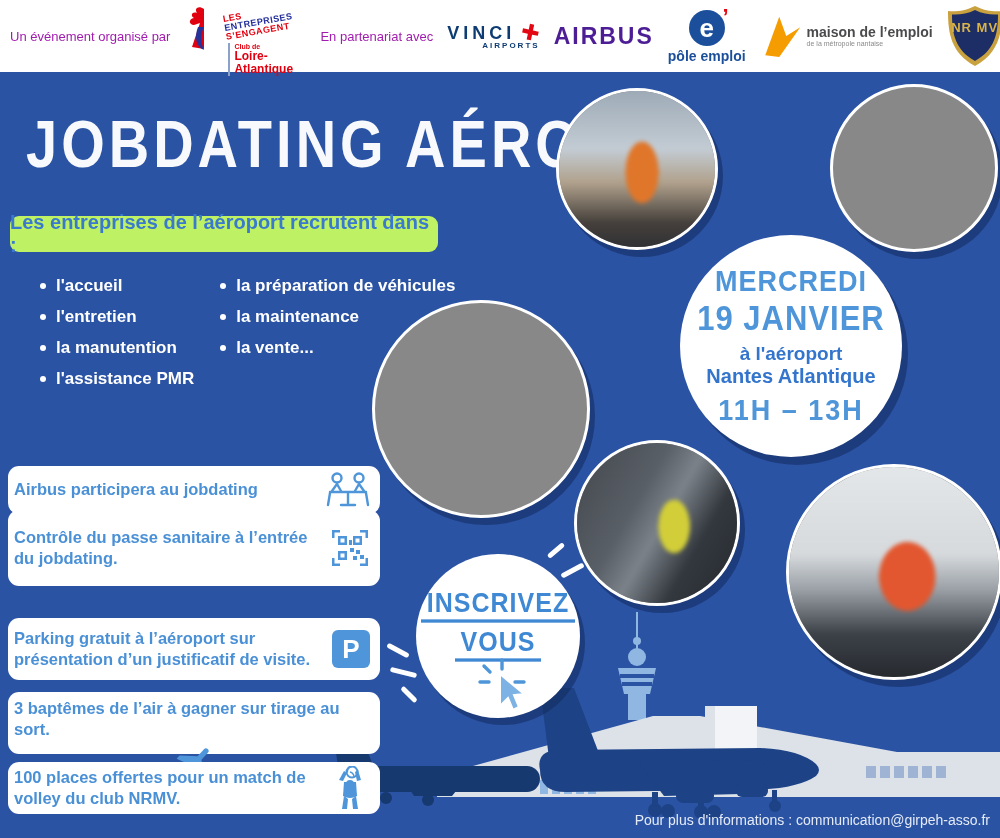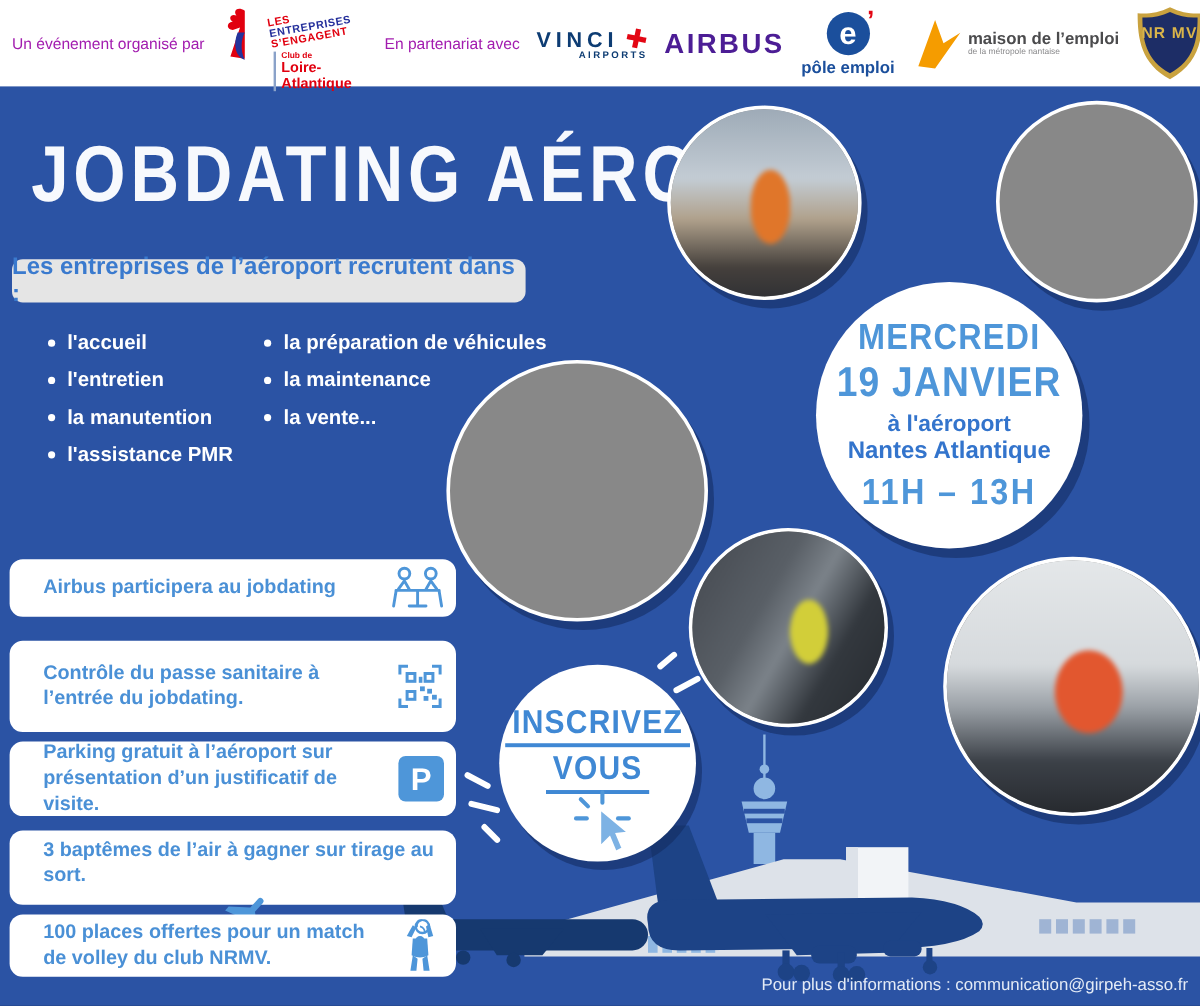--- a/index.html
+++ b/index.html
@@ -29,21 +29,21 @@
   .pole-name{font-size:14px;font-weight:700;color:#1b4f9c;margin-top:3px;}
   .maison{display:flex;align-items:center;gap:5px;flex:0 0 auto;}
   .maison-textblock{line-height:1.05;}
   .maison-name{font-size:14px;font-weight:700;color:#4b4b4d;}
   .maison-sub{font-size:7px;color:#8a8a8c;}
   .nrmv{flex:0 0 auto;position:relative;width:56px;height:62px;}
   .nrmv-label{position:absolute;left:0;top:16px;width:56px;text-align:center;color:#d9b44a;font-weight:800;font-size:13px;line-height:1;letter-spacing:1px;}
 
   
   .title{position:absolute;left:26px;top:106px;width:530px;color:#f7f9fd;font-size:56px;font-weight:800;letter-spacing:4px;transform:scaleY(1.18);transform-origin:top left;white-space:nowrap;}
-  .intro-box{position:absolute;left:10px;top:216px;width:428px;height:36px;background:#e5e5e5;border-radius:9px;display:flex;align-items:center;justify-content:center;}
+  .intro-box{position:absolute;left:10px;top:216px;width:428px;height:36px;background:#bef264;border-radius:9px;display:flex;align-items:center;justify-content:center;}
   .intro-box span{font-size:20px;font-weight:800;color:#3a7ace;}
   .jobs{position:absolute;left:40px;top:276px;width:420px;display:flex;gap:26px;}
   .jobs ul{list-style:none;margin:0;padding:0;}
   .jobs li{position:relative;padding-left:16px;margin-bottom:11px;color:#ffffff;font-size:17px;font-weight:700;white-space:nowrap;}
   .jobs li::before{content:"";position:absolute;left:0;top:7px;width:6px;height:6px;border-radius:50%;background:#ffffff;}
 
   
   .photo{position:absolute;border-radius:50%;border:3px solid #ffffff;box-shadow:5px 7px 0 rgba(18,42,92,.55);overflow:hidden;background:#888;}
   .photo .fill{position:absolute;inset:-6px;filter:blur(2px);}
   .ph-ramp .fill{background:
@@ -64,21 +64,21 @@
 
   
   .event-circle{position:absolute;left:680px;top:235px;width:222px;height:222px;border-radius:50%;background:#ffffff;box-shadow:6px 8px 0 rgba(18,42,92,.55);display:flex;flex-direction:column;align-items:center;justify-content:center;text-align:center;z-index:5;}
   .ev-day{font-size:27px;font-weight:800;color:#4e96d9;letter-spacing:1px;transform:scaleY(1.12);}
   .ev-date{font-size:31px;font-weight:800;color:#4e96d9;letter-spacing:1px;transform:scaleY(1.12);margin-top:4px;}
   .ev-place1{font-size:19px;font-weight:700;color:#3374cc;margin-top:6px;}
   .ev-place2{font-size:20px;font-weight:700;color:#3374cc;}
   .ev-time{font-size:27px;font-weight:800;color:#4e96d9;letter-spacing:2px;transform:scaleY(1.12);margin-top:7px;}
 
   
-  .card{position:absolute;left:8px;width:372px;background:#ffffff;border-radius:11px;display:flex;align-items:center;justify-content:space-between;padding:6px 10px 6px 28px;box-sizing:border-box;z-index:6;}
+  .card{position:absolute;left:8px;width:372px;background:#ffffff;border-radius:11px;display:flex;align-items:center;justify-content:space-between;padding:6px 10px 6px 6px;box-sizing:border-box;z-index:6;}
   .card-text{font-size:16.5px;font-weight:700;color:#4a90d6;line-height:1.3;}
   .card-icon{flex:0 0 auto;margin-left:8px;display:flex;align-items:center;justify-content:center;}
   .p-badge{width:38px;height:38px;background:#4e96d9;border-radius:6px;color:#ffffff;font-size:26px;font-weight:800;display:flex;align-items:center;justify-content:center;}
 
   
   .cta-circle{position:absolute;left:416px;top:554px;width:164px;height:164px;border-radius:50%;background:#ffffff;box-shadow:5px 7px 0 rgba(18,42,92,.55);display:flex;flex-direction:column;align-items:center;justify-content:flex-start;padding-top:34px;box-sizing:border-box;text-align:center;z-index:10;cursor:pointer;}
   .cta-line{font-size:25px;font-weight:800;color:#3f88d4;letter-spacing:1px;transform:scaleY(1.1);border-bottom:3px solid #3f88d4;padding:0 6px 1px 6px;line-height:1.15;}
   .cta-line + .cta-line{margin-top:6px;}
   .cta-cursor{position:absolute;left:62px;top:104px;}
   .ray{position:absolute;background:#ffffff;border-radius:3px;height:5px;z-index:9;}
@@ -201,21 +201,21 @@
         <circle cx="11" cy="7" r="4.5"></circle>
           <circle cx="33" cy="7" r="4.5"></circle>
         <path d="M6 20 L11 13 L15 20"></path>
           <path d="M29 20 L33 13 L38 20"></path>
         <path d="M4 21 H40 M22 21 V34 M15 34 H29"></path>
         <path d="M4 22 L2 34 M40 22 L42 34"></path>
       </svg>
     </span>
   </div>
 
-  <div class="card" style="top:534px;height:76px;">
+  <div class="card" style="top:510px;height:76px;">
     <span class="card-text">Contrôle du passe sanitaire à l’entrée du jobdating.</span>
     <span class="card-icon">
       <svg width="40" height="40" viewBox="0 0 40 40" fill="#4e96d9">
         <path d="M2 2 H10 V4.5 H4.5 V10 H2 Z M30 2 H38 V10 H35.5 V4.5 H30 Z M2 30 H4.5 V35.5 H10 V38 H2 Z M35.5 30 H38 V38 H30 V35.5 H35.5 Z"></path>
         <rect x="8" y="8" width="9" height="9"></rect>
           <rect x="10.5" y="10.5" width="4" height="4" fill="#fff"></rect>
         <rect x="23" y="8" width="9" height="9"></rect>
           <rect x="25.5" y="10.5" width="4" height="4" fill="#fff"></rect>
         <rect x="8" y="23" width="9" height="9"></rect>
           <rect x="10.5" y="25.5" width="4" height="4" fill="#fff"></rect>

